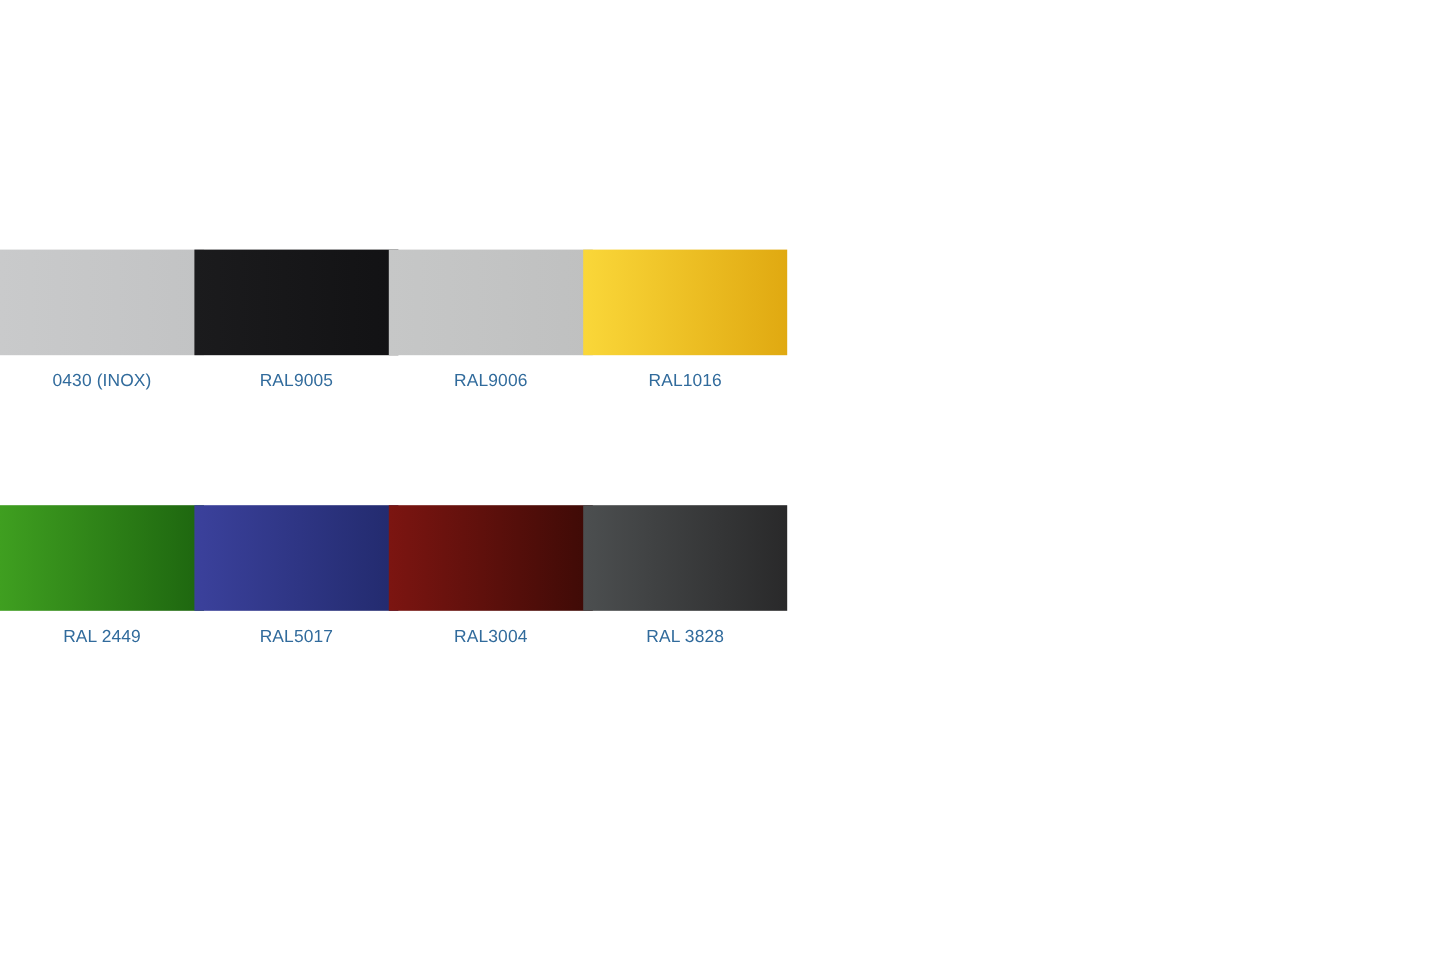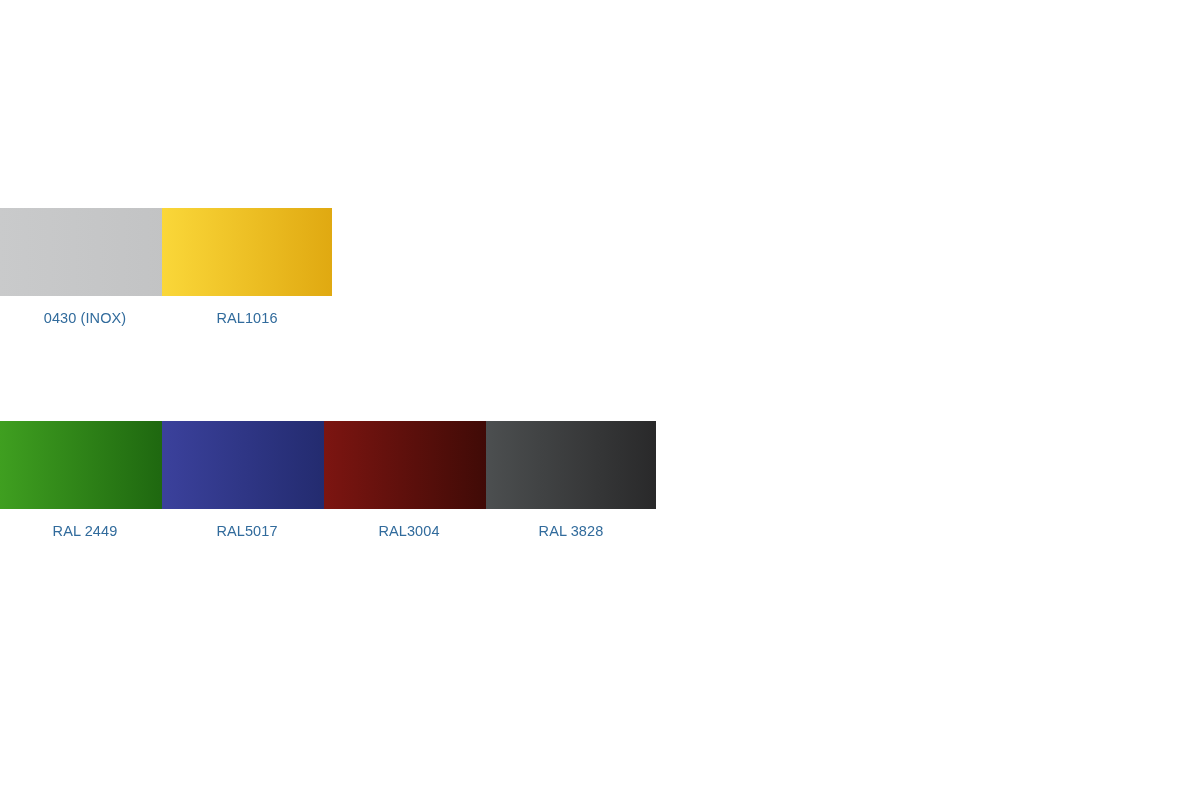--- a/index.html
+++ b/index.html
@@ -62,20 +62,28 @@
 <body>
 
 <div id="swatch-board">
 
   <div class="swatch-row" id="swatch-row-1">
       <div class="swatch-cell">
         <div class="swatch-chip" style="background: linear-gradient(to right, rgb(201, 202, 203), rgb(194, 195, 196));"></div>
         <div class="swatch-label">0430 (INOX)</div>
       </div>
       <div class="swatch-cell">
+        <div class="swatch-chip" style="background: linear-gradient(to right, rgb(27, 27, 29), rgb(18, 18, 20));"></div>
+        <div class="swatch-label">RAL9005</div>
+      </div>
+      <div class="swatch-cell">
+        <div class="swatch-chip" style="background: linear-gradient(to right, rgb(198, 199, 199), rgb(191, 192, 192));"></div>
+        <div class="swatch-label">RAL9006</div>
+      </div>
+      <div class="swatch-cell">
         <div class="swatch-chip" style="background: linear-gradient(to right, rgb(250, 215, 57), rgb(224, 169, 17));"></div>
         <div class="swatch-label">RAL1016</div>
       </div>
     </div>
   <div class="swatch-row" id="swatch-row-2">
       <div class="swatch-cell">
         <div class="swatch-chip" style="background: linear-gradient(to right, rgb(63, 159, 32), rgb(29, 101, 15));"></div>
         <div class="swatch-label">RAL 2449</div>
       </div>
       <div class="swatch-cell">

